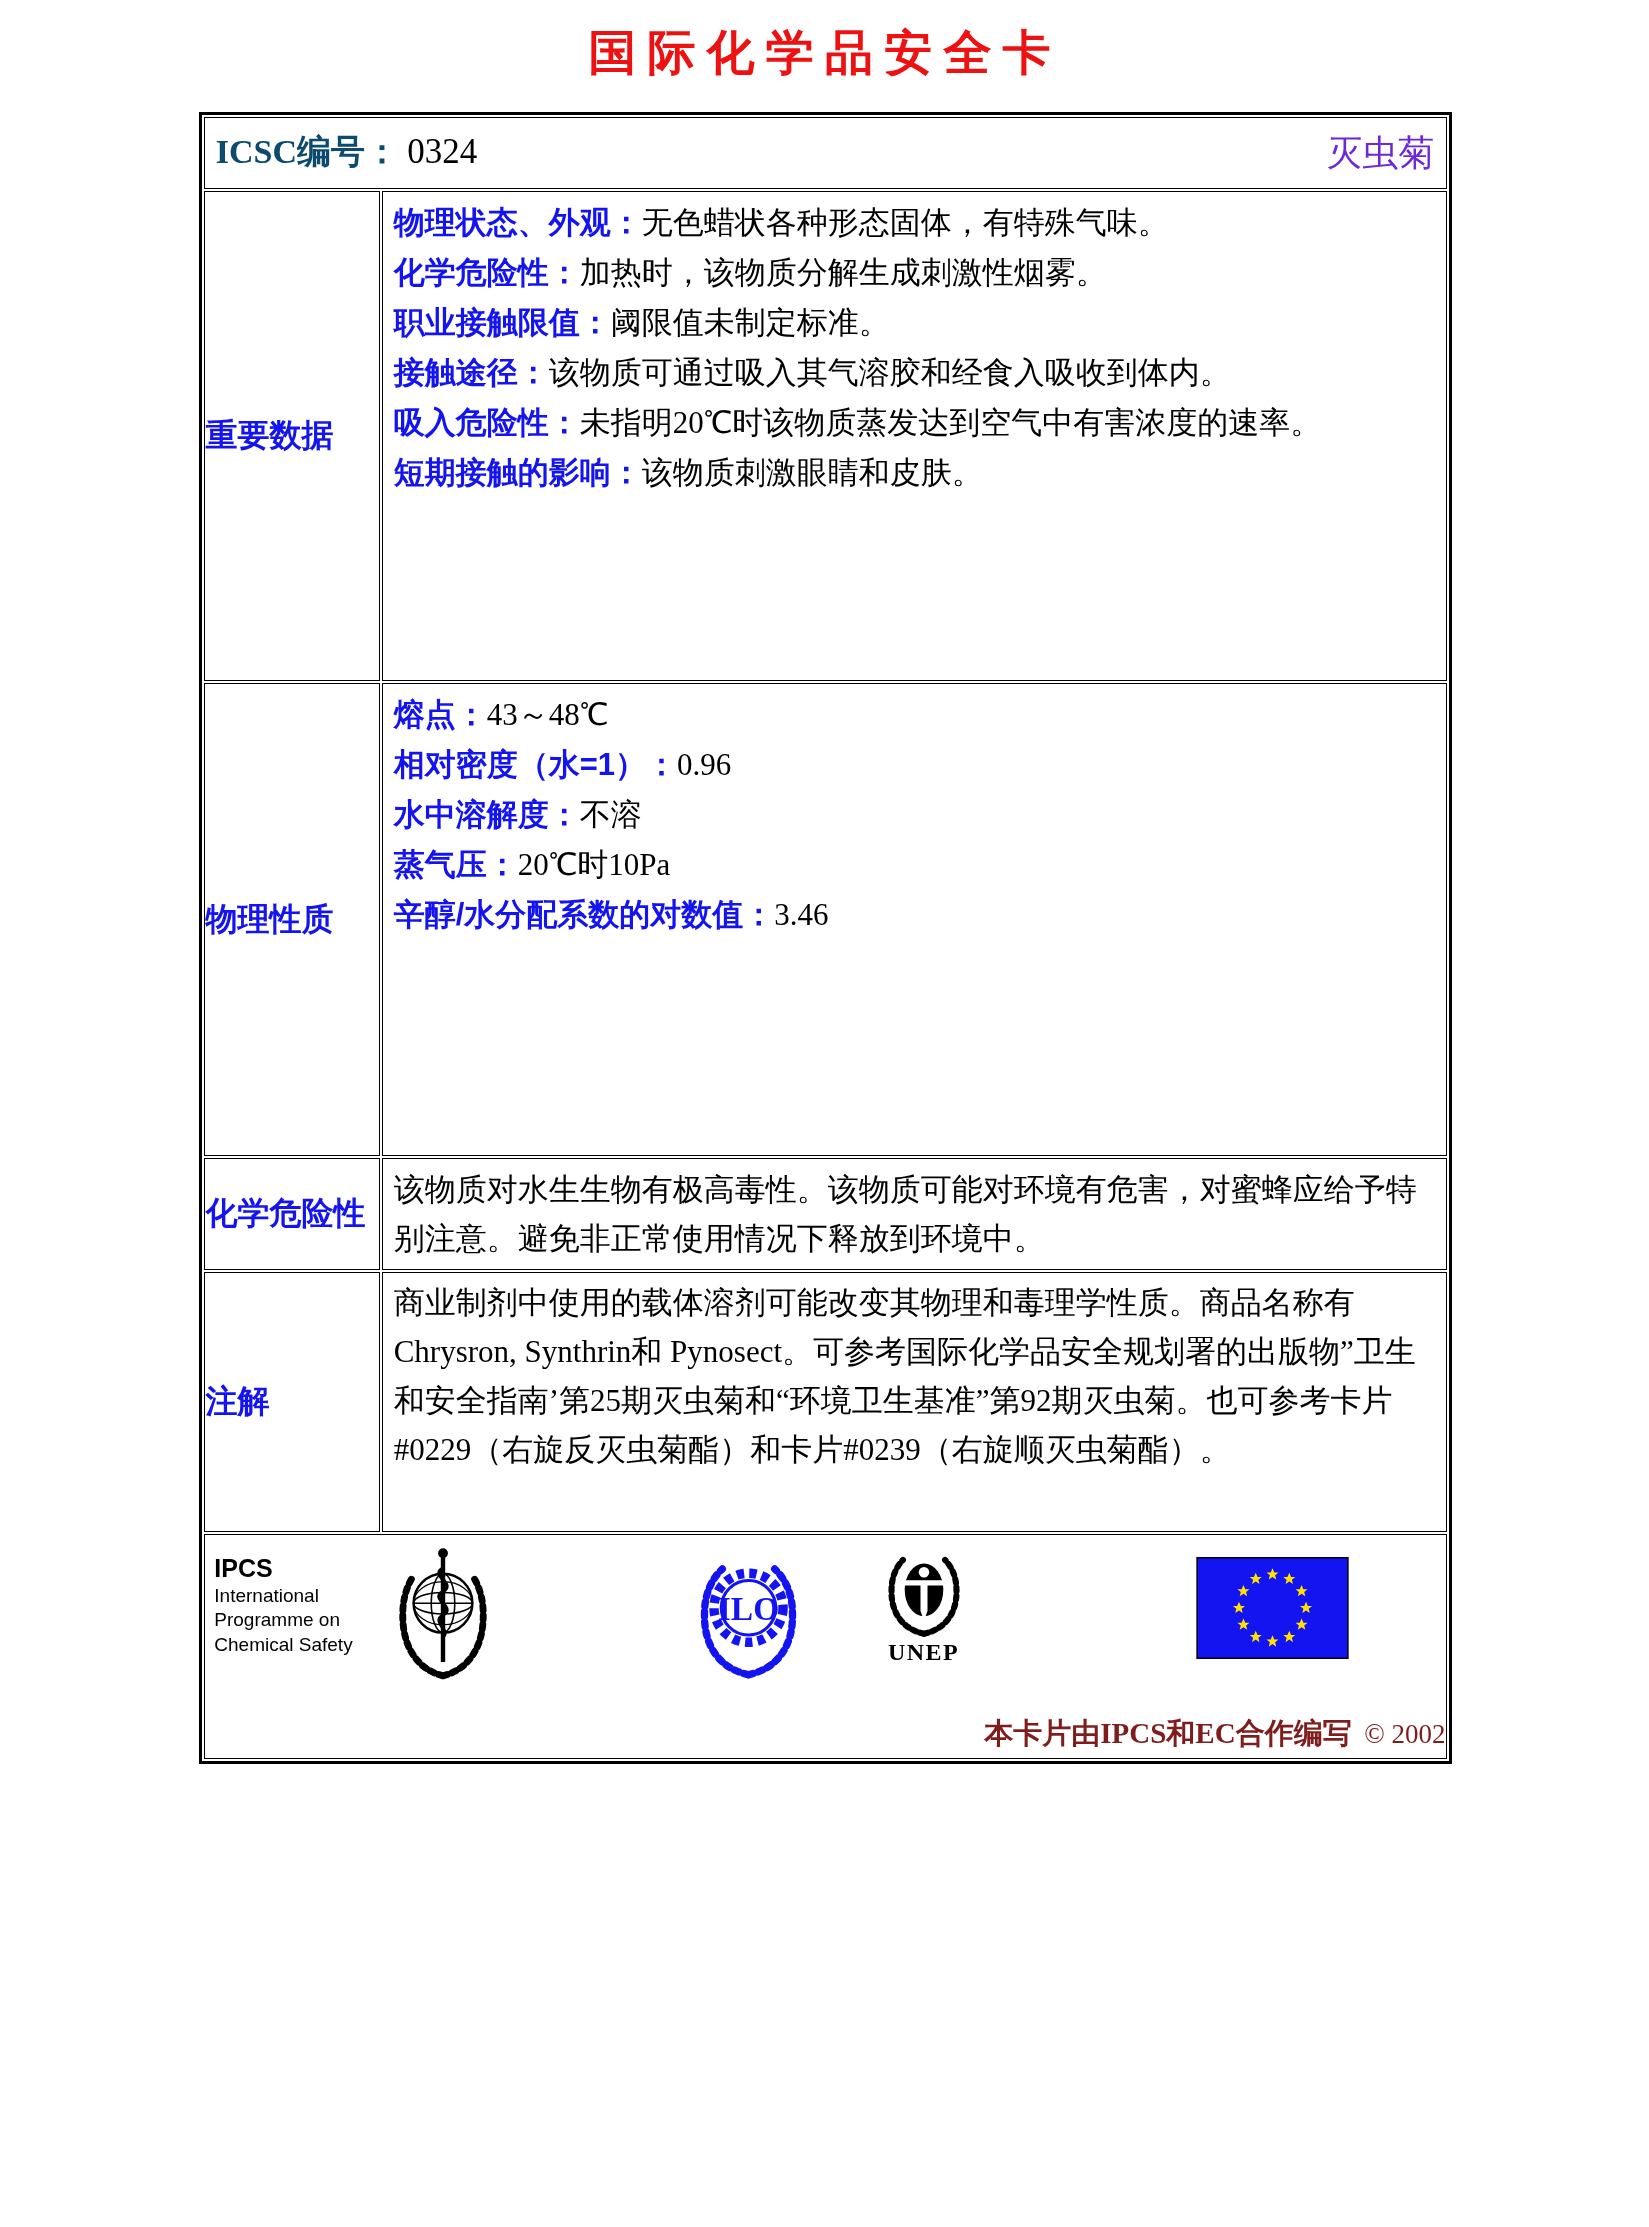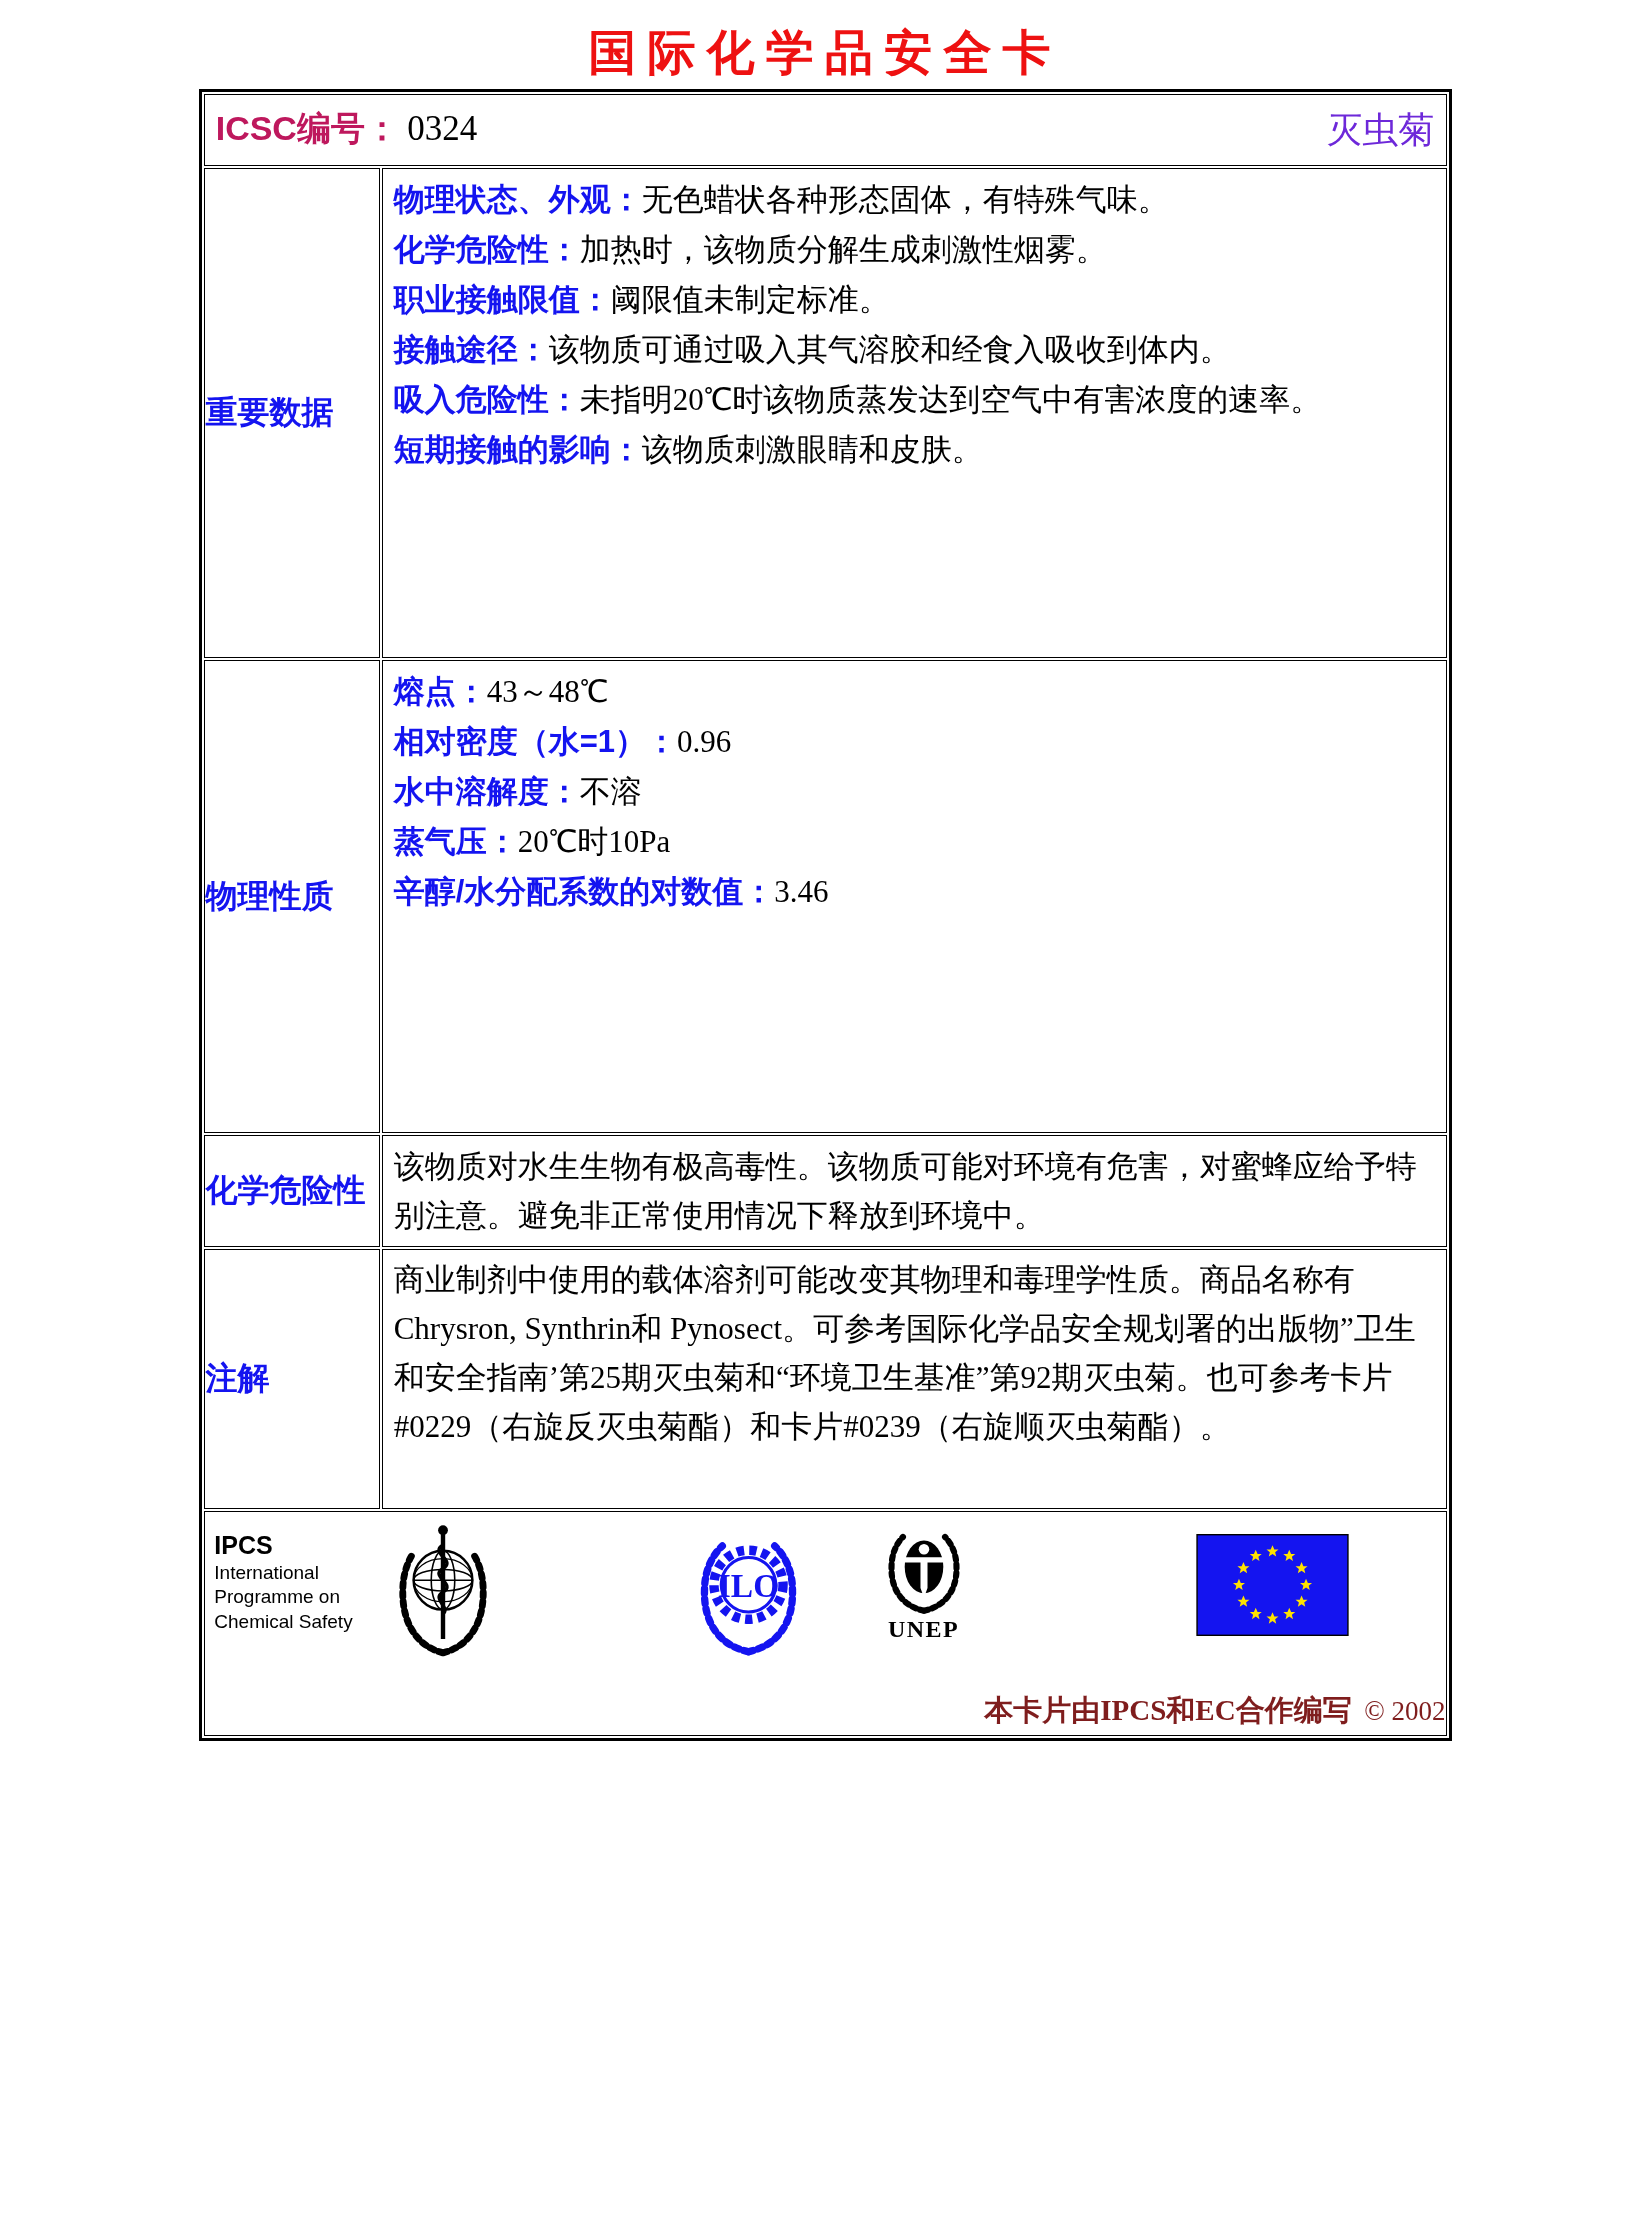--- a/index.html
+++ b/index.html
@@ -1,37 +1,37 @@
 <!DOCTYPE html>
 <html style="font-size:11.2px"><head>
 <meta charset="utf-8">
 <style>
   html,body{margin:0;padding:0;background:#ffffff;}
   body{width:1650px;height:2227px;position:relative;font-family:"Liberation Serif",serif;color:#000;}
   .page-title{
-    margin:21px auto 4px auto;text-align:center;
+    margin:21px auto 27px auto;text-align:center;
     font-size:48px;font-weight:bold;color:#ee1111;letter-spacing:11.2px;
     font-family:"Liberation Serif",serif;
   }
   table.card{
     width:1253px;margin:0 auto;border:3.5px solid #000;
     border-collapse:separate;border-spacing:2.1px;background:#fff;
   }
   td{border:1.4px solid #000;vertical-align:top;background:#fff;}
   td.rowlabel{
     width:172px;vertical-align:middle;
     color:#1414f0;font-weight:bold;font-size:32px;
     font-family:"Liberation Sans",sans-serif;
   }
   td.content{padding:5.6px 11.2px;font-size:31px;line-height:49px;}
   .kv{line-height:50px;}
   .k{color:#1414f0;font-weight:bold;font-family:"Liberation Sans",sans-serif;}
   .v{color:#000;font-family:"Liberation Serif",serif;}
   td.hdr{padding:7px 11.2px;font-size:34px;height:56px;vertical-align:middle;}
-  .icsc-label{color:#be185d;font-weight:bold;font-family:Liberation Sans, sans-serif;}
+  .icsc-label{color:#0c4a6e;font-weight:bold;font-family:Liberation Serif, serif;}
   .icsc-num{color:#000;font-family:"Liberation Serif",serif;margin-left:8.4px;font-size:35px;}
   .chem-name{float:right;color:#6d28d9;font-size:36px;font-family:"Liberation Serif",serif;margin-left:9px;}
   tr.r-important td{height:477px;}
   tr.r-physical td{height:460px;}
   tr.r-env td{height:95px;}
   tr.r-notes td{height:247px;}
   tr.r-add td{height:112px;}
   tr.r-logos td{height:191px;position:relative;padding:16px;text-decoration:underline;}
   tr.r-legal td{height:51px;vertical-align:middle;padding:5.6px 9.8px;font-size:29.5px;}
   .legal-k{font-weight:bold;font-family:"Liberation Sans",sans-serif;color:#000;}

